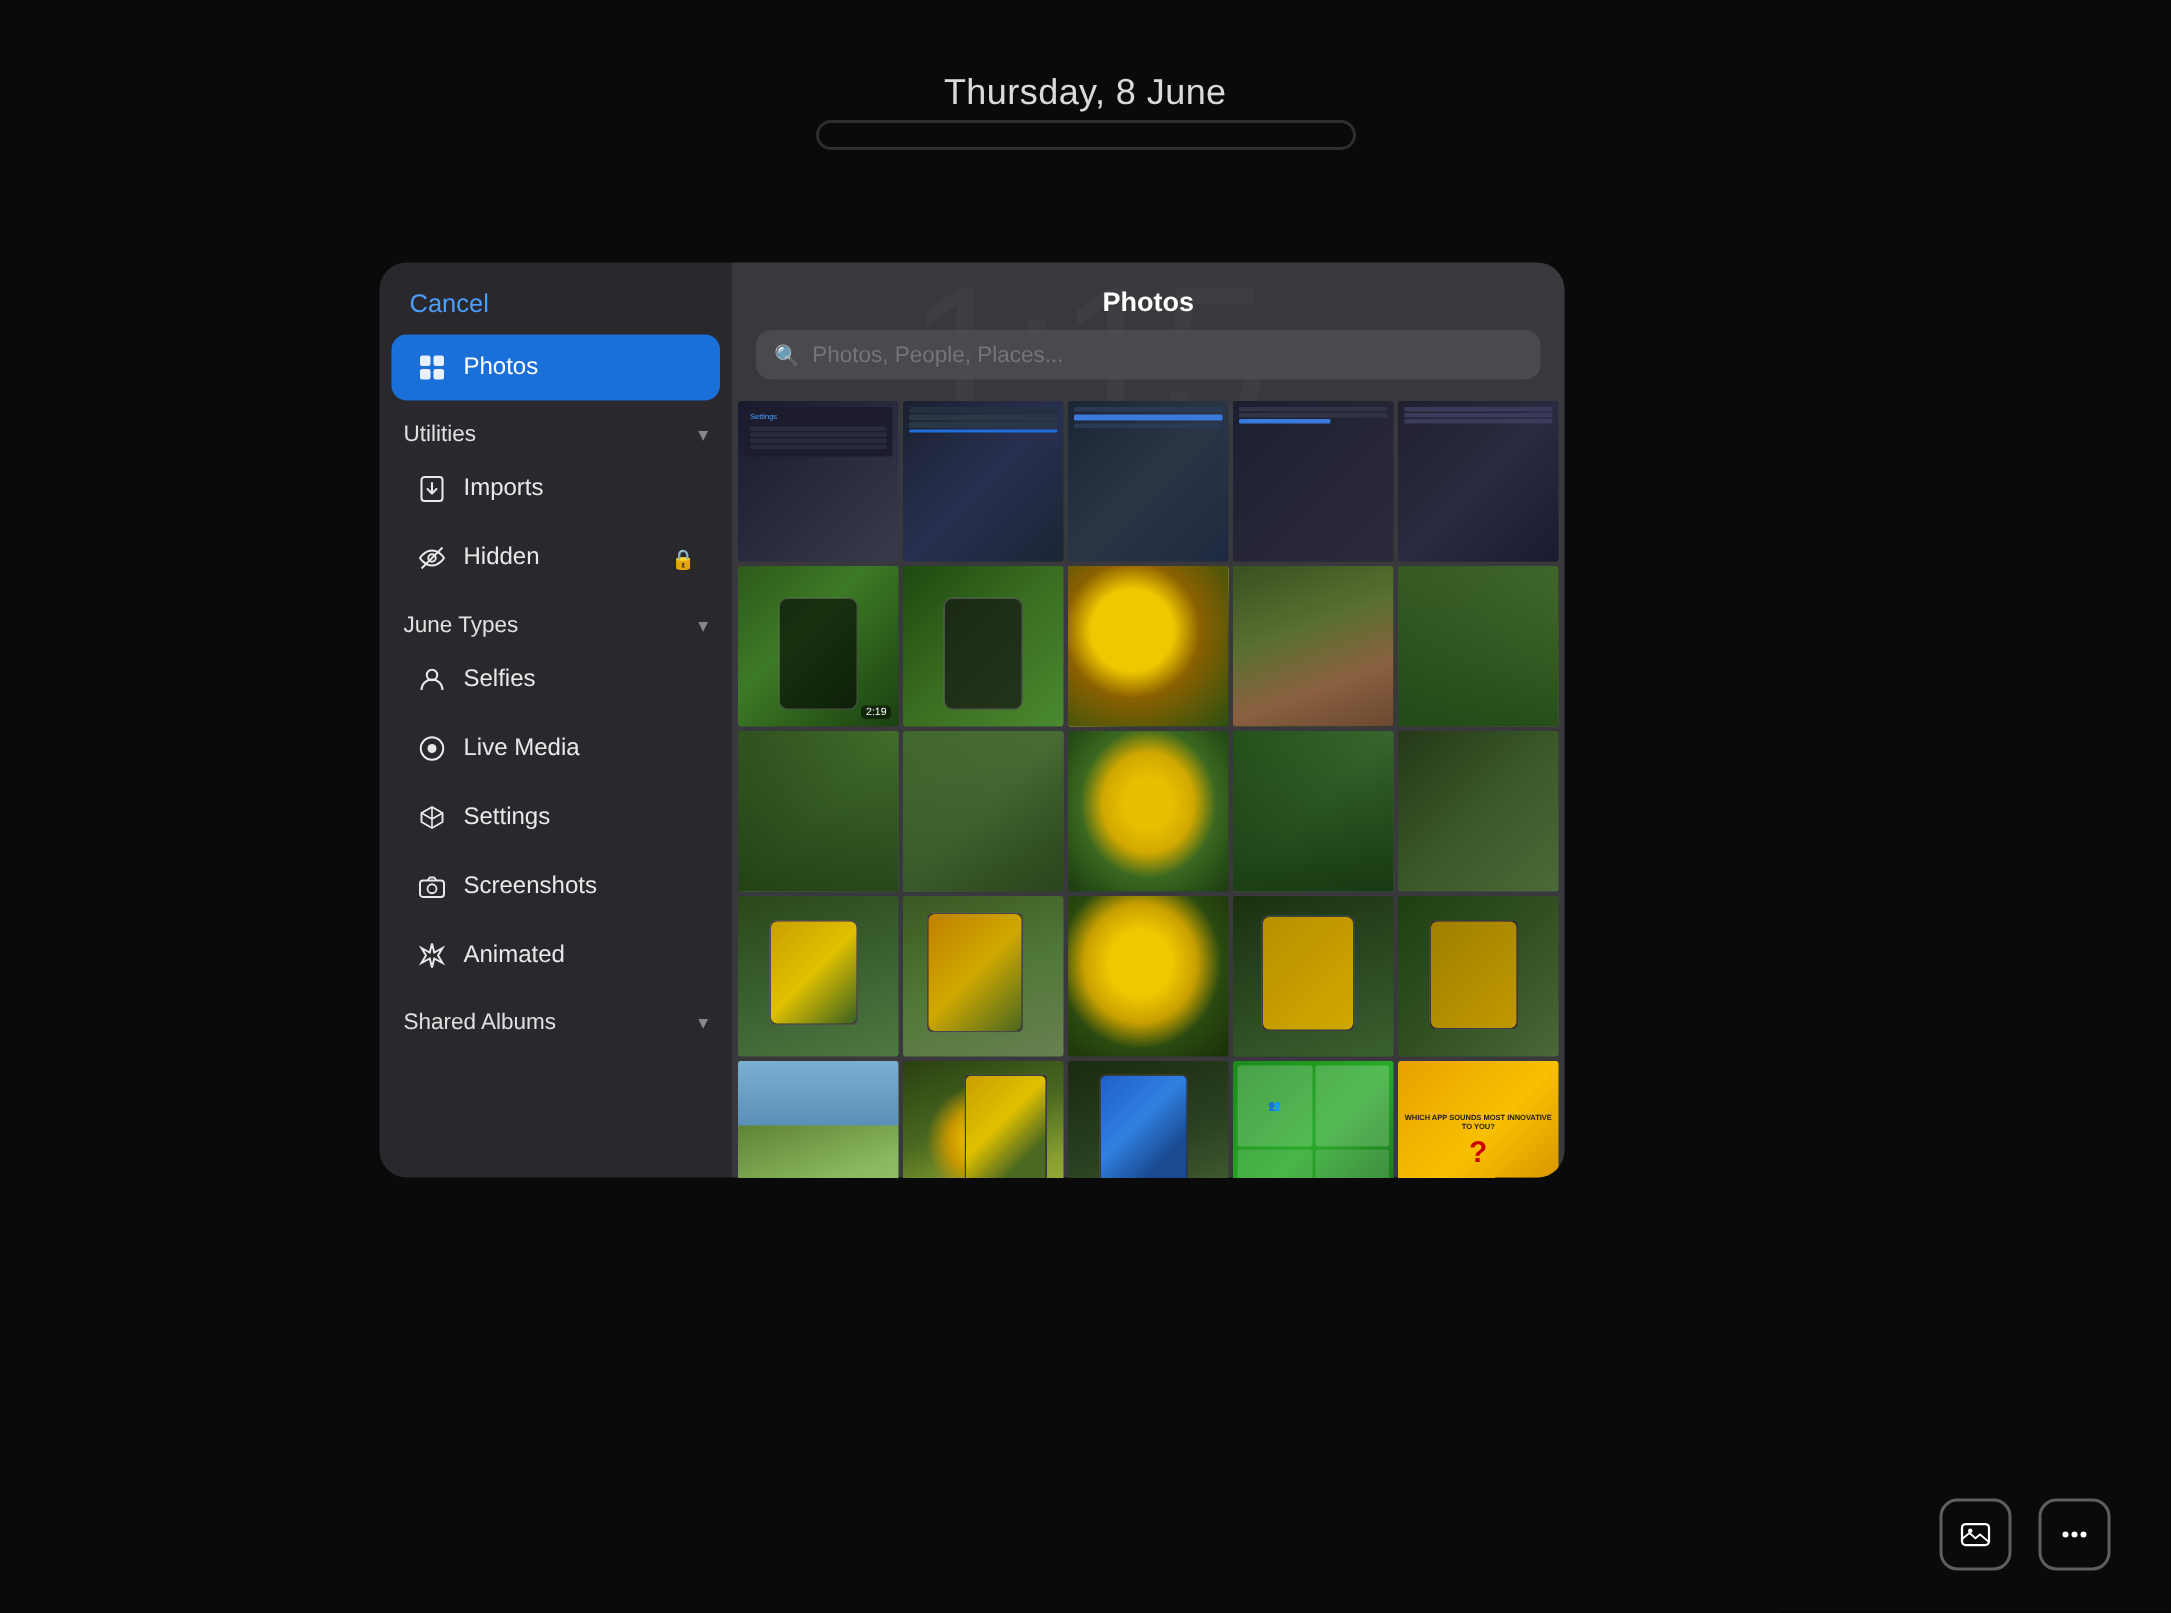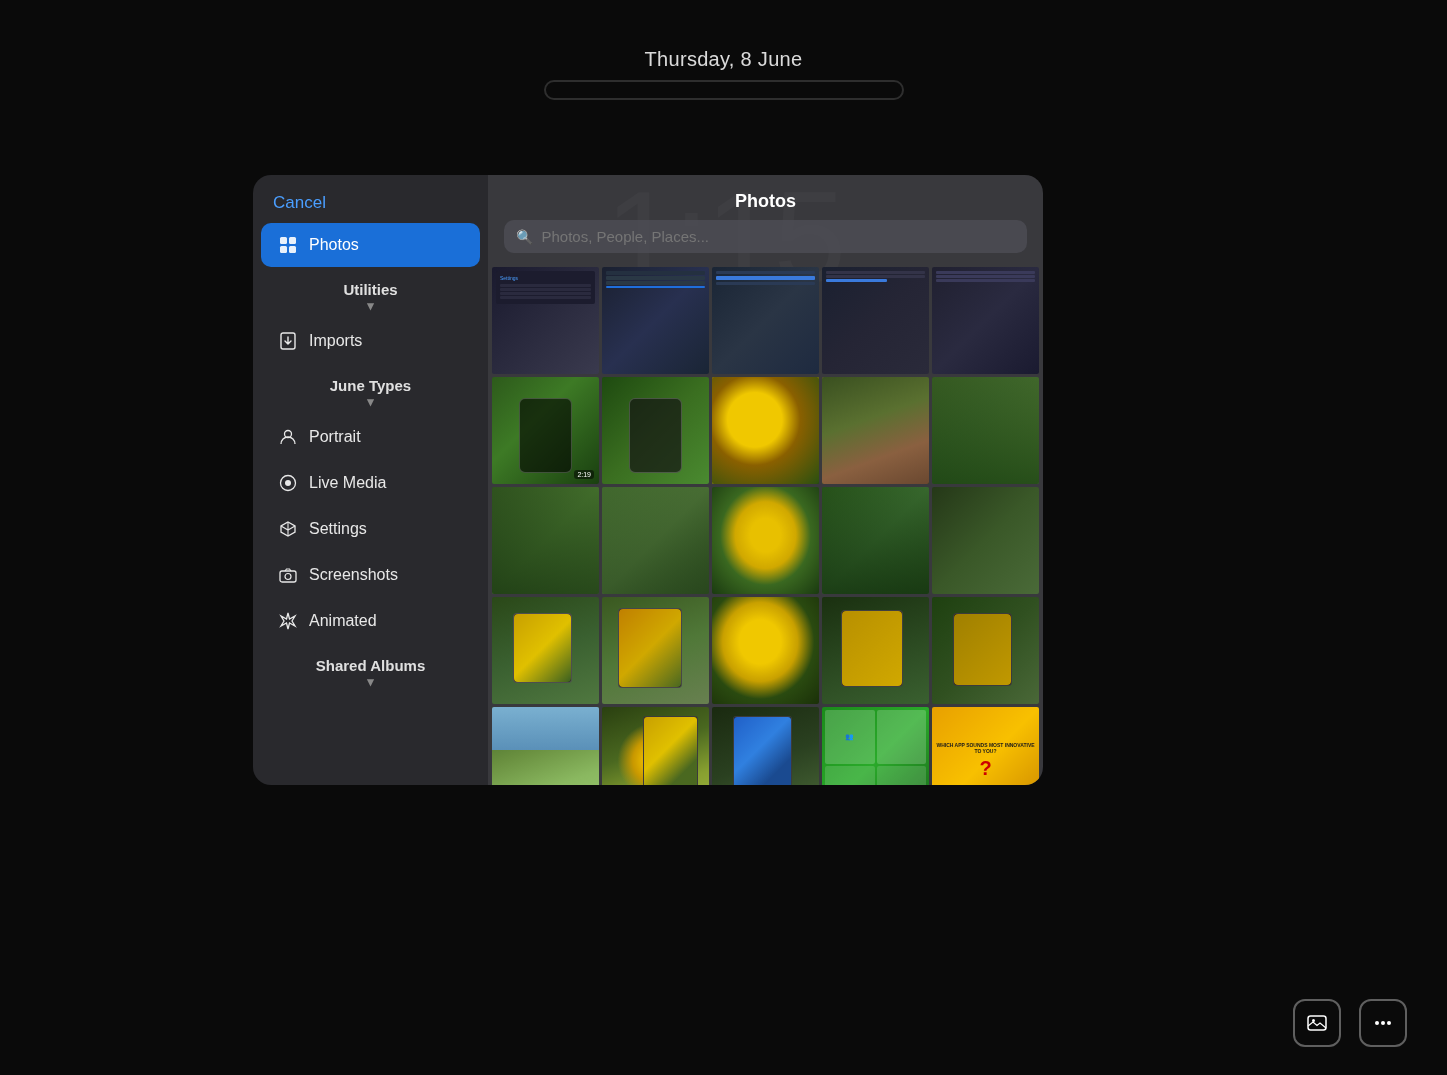--- a/index.html
+++ b/index.html
@@ -19,21 +19,21 @@
       inset: 0;
       background: #0a0a0a;
     }
 
     .lockscreen-date {
       position: absolute;
       top: 48px;
       left: 50%;
       transform: translateX(-50%);
       color: rgba(255,255,255,0.85);
-      font-size: 20px;
+      font-size: 24px;
       font-weight: 400;
       letter-spacing: 0.3px;
       white-space: nowrap;
       text-align: right;
     }
 
     .lockscreen-time {
       position: absolute;
       top: 80px;
       left: 50%;
@@ -125,26 +125,25 @@
       display: flex;
       align-items: center;
       justify-content: center;
       color: inherit;
       flex-shrink: 0;
     }
 
     .sidebar-section-header {
       display: flex;
       align-items: center;
-      justify-content: flex-start;
+      justify-content: space-between;
       padding: 12px 16px 4px 16px;
       font-size: 15px;
-      font-weight: 700;
+      font-weight: 400;
       color: #e0e0e0;
-      flex-direction: column;
     }
 
     .sidebar-section-header .chevron {
       font-size: 13px;
       color: #888;
     }
 
     
     .main-panel {
       position: absolute;
@@ -317,34 +316,45 @@
   <div class="sidebar-item">
     <span class="item-icon">
       <svg width="18" height="18" viewBox="0 0 18 18" fill="none">
         <rect x="2" y="1" width="14" height="16" rx="2" stroke="#e8e8e8" stroke-width="1.4" fill="none"></rect>
         <path d="M9 5v7M6 9l3 3 3-3" stroke="#e8e8e8" stroke-width="1.4" stroke-linecap="round"></path>
       </svg>
     </span>
     <span>Imports</span>
   </div>
 
+  <div class="sidebar-item">
+    <span class="item-icon">
+      <svg width="18" height="18" viewBox="0 0 18 18" fill="none">
+        <path d="M1 9s3-5 8-5 8 5 8 5-3 5-8 5-8-5-8-5z" stroke="#e8e8e8" stroke-width="1.3" fill="none"></path>
+        <circle cx="9" cy="9" r="2.5" stroke="#e8e8e8" stroke-width="1.3" fill="none"></circle>
+        <line x1="2" y1="16" x2="16" y2="2" stroke="#e8e8e8" stroke-width="1.3"></line>
+      </svg>
+    </span>
+    <span>Hidden</span>
+    <span class="lock-icon" style="margin-left:auto;">🔒</span>
+  </div>
 
   <div class="sidebar-section-header">
     <span>June Types</span>
     <span class="chevron">▾</span>
   </div>
 
   <div class="sidebar-item">
     <span class="item-icon">
       <svg width="18" height="18" viewBox="0 0 18 18" fill="none">
         <circle cx="9" cy="6" r="3.5" stroke="#e8e8e8" stroke-width="1.3" fill="none"></circle>
         <path d="M2 16c0-3.9 3.1-7 7-7s7 3.1 7 7" stroke="#e8e8e8" stroke-width="1.3" fill="none"></path>
       </svg>
     </span>
-    <span>Portrait</span>
+    <span>Selfies</span>
   </div>
 
   <div class="sidebar-item">
     <span class="item-icon">
       <svg width="18" height="18" viewBox="0 0 18 18" fill="none">
         <circle cx="9" cy="9" r="7.5" stroke="#e8e8e8" stroke-width="1.3" fill="none"></circle>
         <circle cx="9" cy="9" r="3" fill="#e8e8e8"></circle>
       </svg>
     </span>
     <span>Live Media</span>

